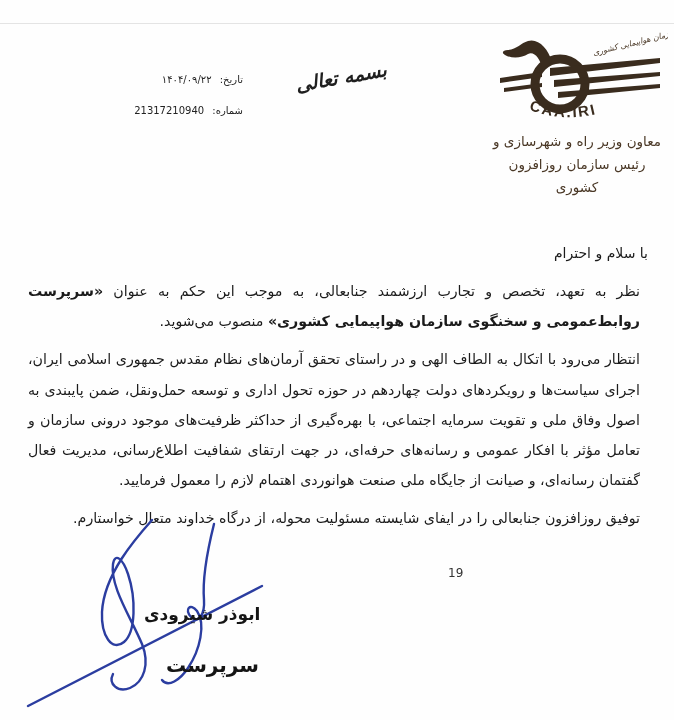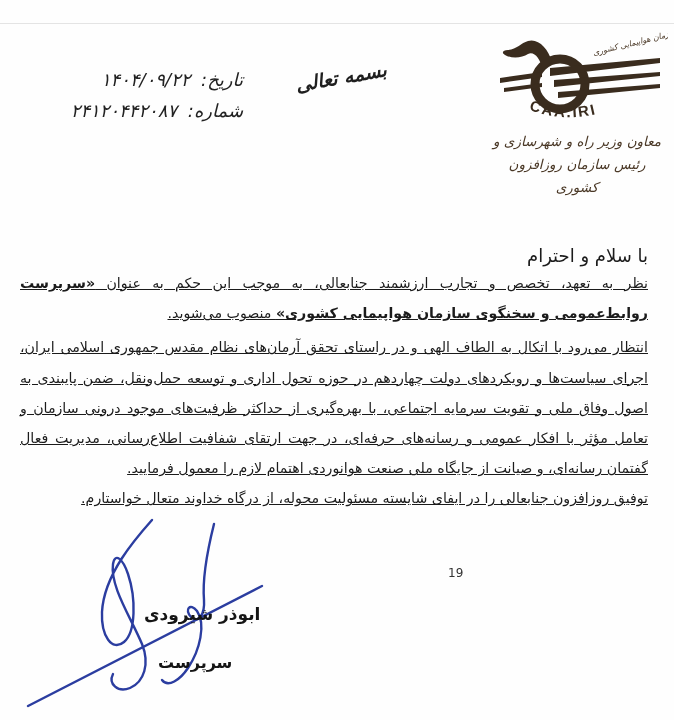--- a/index.html
+++ b/index.html
@@ -4,69 +4,69 @@
 <style>
   html,body{margin:0;padding:0;}
   .page{
     position:relative; width:674px; height:720px;
     background:#fefefe; overflow:hidden;
     font-family:"DejaVu Sans", sans-serif; color:#1b1b1b;
   }
   .top-rule{position:absolute; top:23px; left:0; right:0; height:1px; background:#e4e4e4;}
 
   
-  .meta{position:absolute; top:64px; left:30px; width:213px; direction:rtl; font-size:18px; color:#222;font-style:italic;}
+  .meta{position:absolute; top:64px; left:30px; width:213px; direction:rtl; font-size:10px; color:#222;}
   .meta-line{line-height:31px; white-space:nowrap;}
   .meta-line .val{margin-right:5px;}
 
   .besmellah{
     position:absolute; top:66px; left:276px; width:130px; text-align:center;
     font-size:19px; font-weight:bold; font-style:italic; color:#1f1f1f;
     transform:rotate(-10deg);
   }
 
   .logo-block{position:absolute; top:32px; right:6px; width:182px; text-align:center;}
-  .logo-captions{direction:rtl; font-size:13.5px; font-style:italic; color:#4a3826; line-height:23px; margin-top:0;}
+  .logo-captions{direction:rtl; font-size:13.5px; color:#4a3826; line-height:23px; margin-top:0;}
 
   
   .recipient{position:absolute; top:212px; right:26px; direction:rtl; font-size:15.5px; font-weight:bold; color:#111;}
-  .greeting{position:absolute; top:245px; right:26px; direction:rtl; font-size:18px;text-align:center;}
+  .greeting{position:absolute; top:245px; right:26px; direction:rtl; font-size:14px;text-align:center;}
 
   .body-text{
     position:absolute; top:268px; left:20px; right:26px;
     direction:rtl; text-align:justify;
     font-size:14.2px; line-height:30.2px; color:#1b1b1b;
   }
-  .body-text p{margin:0;text-decoration:underline;}
+  .body-text p{margin:8px;}
   .body-text p.p1{margin-bottom:4px;}
   .body-text b{font-weight:bold;}
 
   .stray-mark{position:absolute; top:566px; left:448px; font-size:12px; color:#333; direction:rtl;}
 
   
   .signature-block{position:absolute; left:18px; top:512px; width:270px; height:205px;}
   .signature-block svg{position:absolute; left:0; top:0;}
   .sig-name{position:absolute; left:86px; top:92px; direction:rtl; font-size:17px; font-weight:bold; color:#151515; white-space:nowrap;padding-left:40px;}
-  .sig-title{position:absolute; left:140px; top:141px; direction:rtl; font-size:16px; font-weight:bold; color:#151515; white-space:nowrap;}
+  .sig-title{position:absolute; left:148px; top:141px; direction:rtl; font-size:20px; font-weight:bold; color:#151515; white-space:nowrap;}
 </style>
 </head>
 <body>
 
 <div class="page">
 
   <div class="top-rule"></div>
 
   <div class="meta">
     <div class="meta-line">
       <span>تاریخ:</span>
       <span class="val">۱۴۰۴/۰۹/۲۲</span>
     </div>
     <div class="meta-line">
       <span>شماره:</span>
-      <span class="val">۲۴۱۲۰۴۴۲۰۸۷</span>
+      <span class="val">21317210940</span>
     </div>
   </div>
 
   <div class="besmellah">بسمه تعالی</div>
 
   <div class="logo-block">
     <svg width="182" height="94" viewBox="0 0 182 94">
       <g fill="#3a2c1e" stroke="none">
 
         <text x="150" y="13" text-anchor="middle" font-size="8" font-style="italic" fill="#4a3826" transform="rotate(-14 150 13)">سازمان هواپیمایی کشوری</text>

